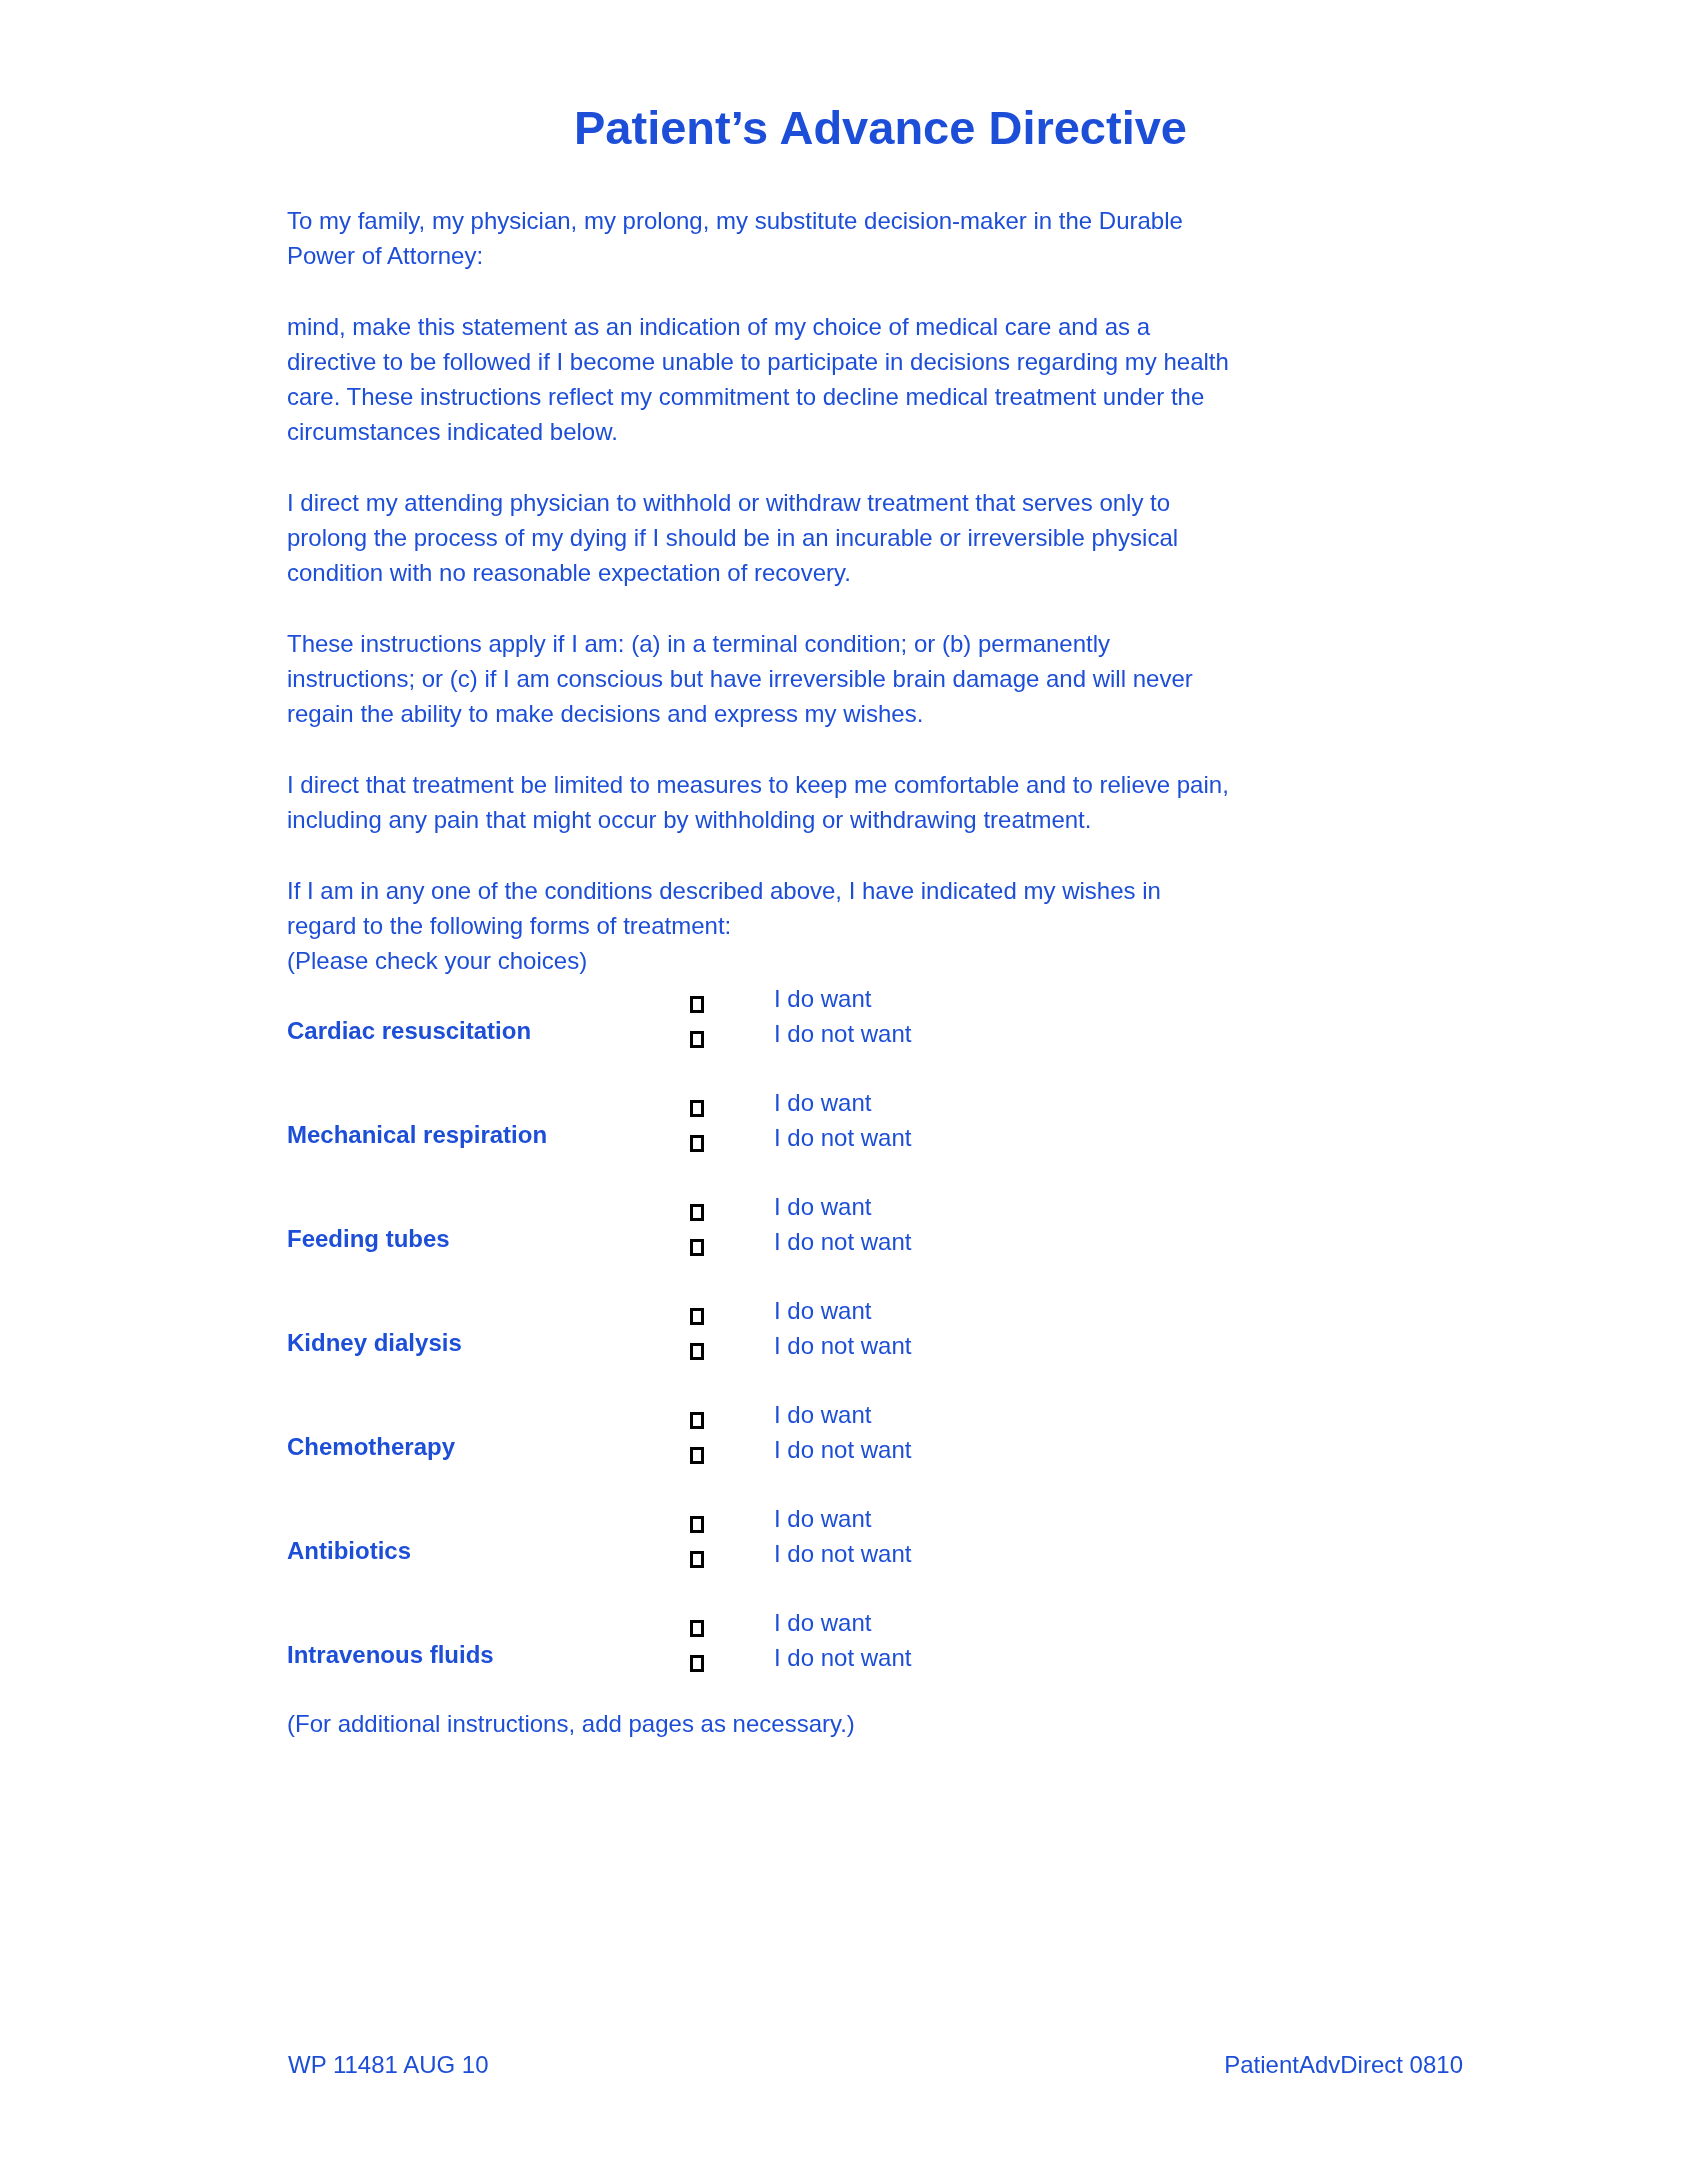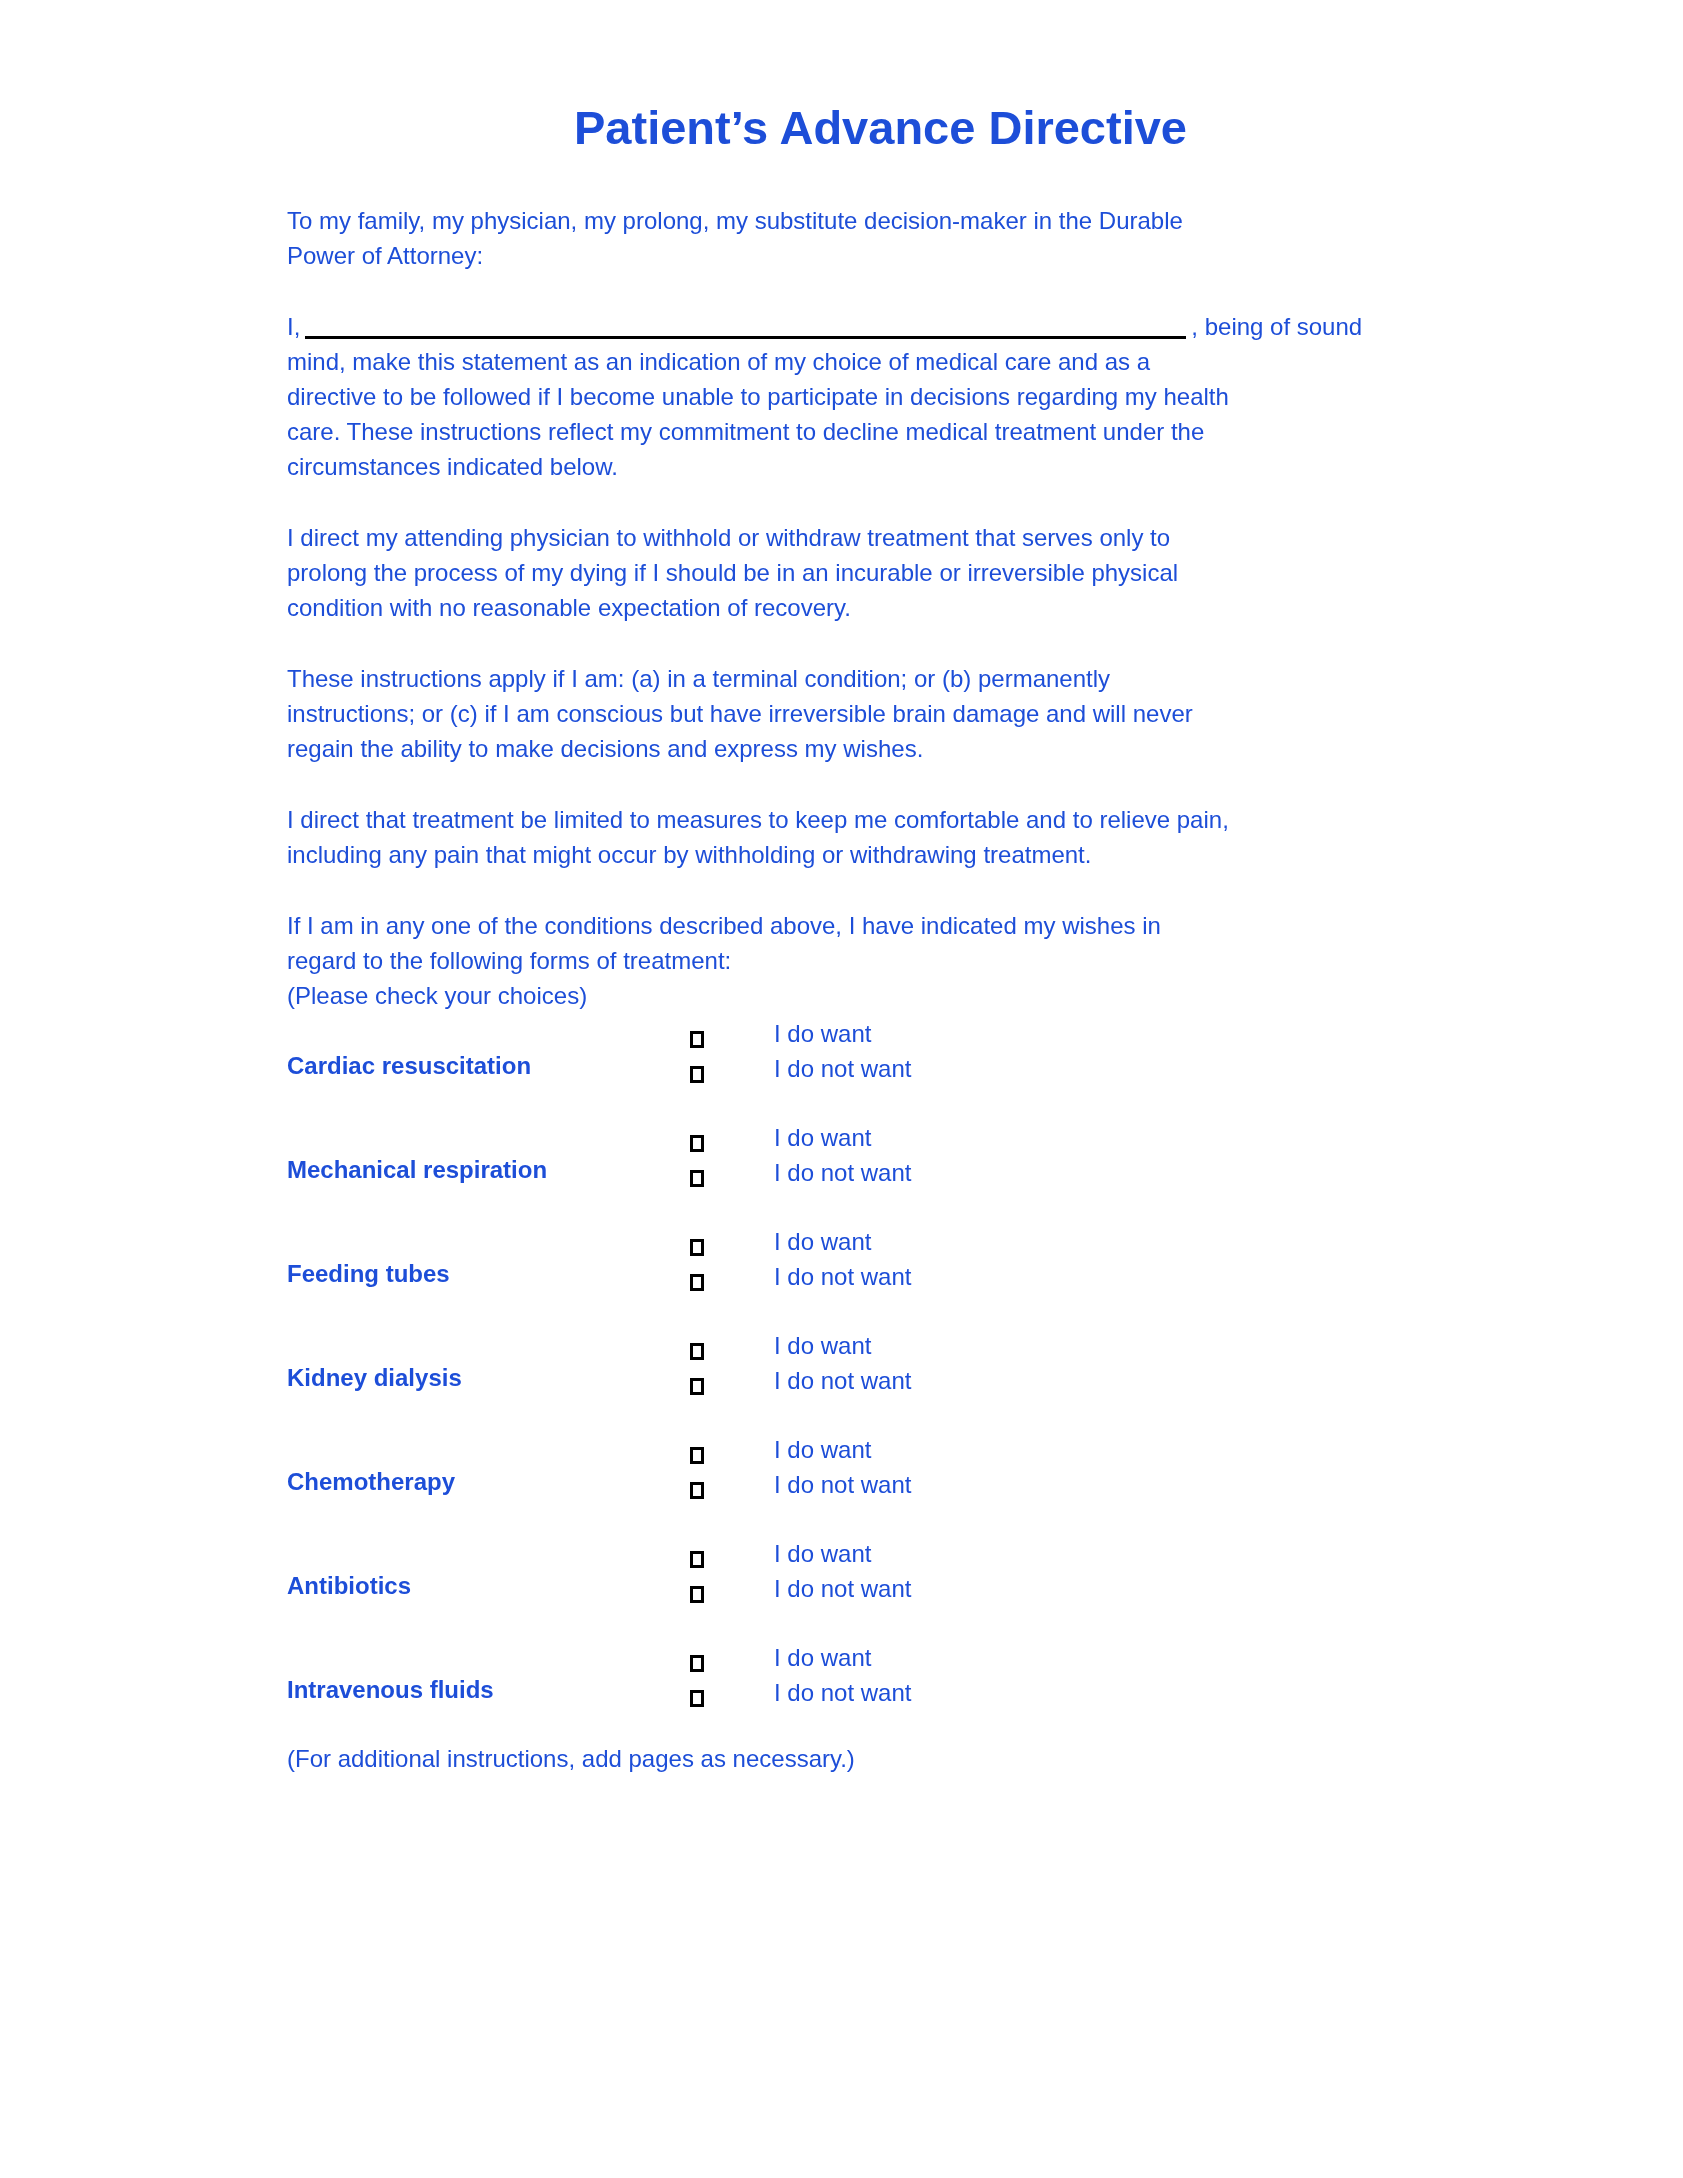--- a/index.html
+++ b/index.html
@@ -87,23 +87,20 @@
   <h1 class="title">Patient’s Advance Directive</h1>
 
   <div class="content">
 
     <p class="para first">
         <span class="line">To my family, my physician, my prolong, my substitute decision-maker in the Durable</span>
         <span class="line">Power of Attorney:</span>
       </p>
 
     <p class="para">
-      <span class="line">
-        <span>I,</span><span class="blank"></span><span>, being of sound</span>
-      </span>
       <span><span class="line">mind, make this statement as an indication of my choice of medical care and as a</span><span class="line">directive to be followed if I become unable to participate in decisions regarding my health</span><span class="line">care. These instructions reflect my commitment to decline medical treatment under the</span><span class="line">circumstances indicated below.</span></span>
     </p>
 
     <p class="para">
         <span class="line">I direct my attending physician to withhold or withdraw treatment that serves only to</span>
         <span class="line">prolong the process of my dying if I should be in an incurable or irreversible physical</span>
         <span class="line">condition with no reasonable expectation of recovery.</span>
       </p>
 
     <p class="para">
@@ -221,15 +218,19 @@
           </div>
         </div>
       </div>
 
     </div>
 
     <p class="note">(For additional instructions, add pages as necessary.)</p>
 
   </div>
 
+  <div class="footer">
+    <span>WP 11481 AUG 10</span>
+    <span>PatientAdvDirect 0810</span>
+  </div>
 
 </div>
 
 
 </body></html>

